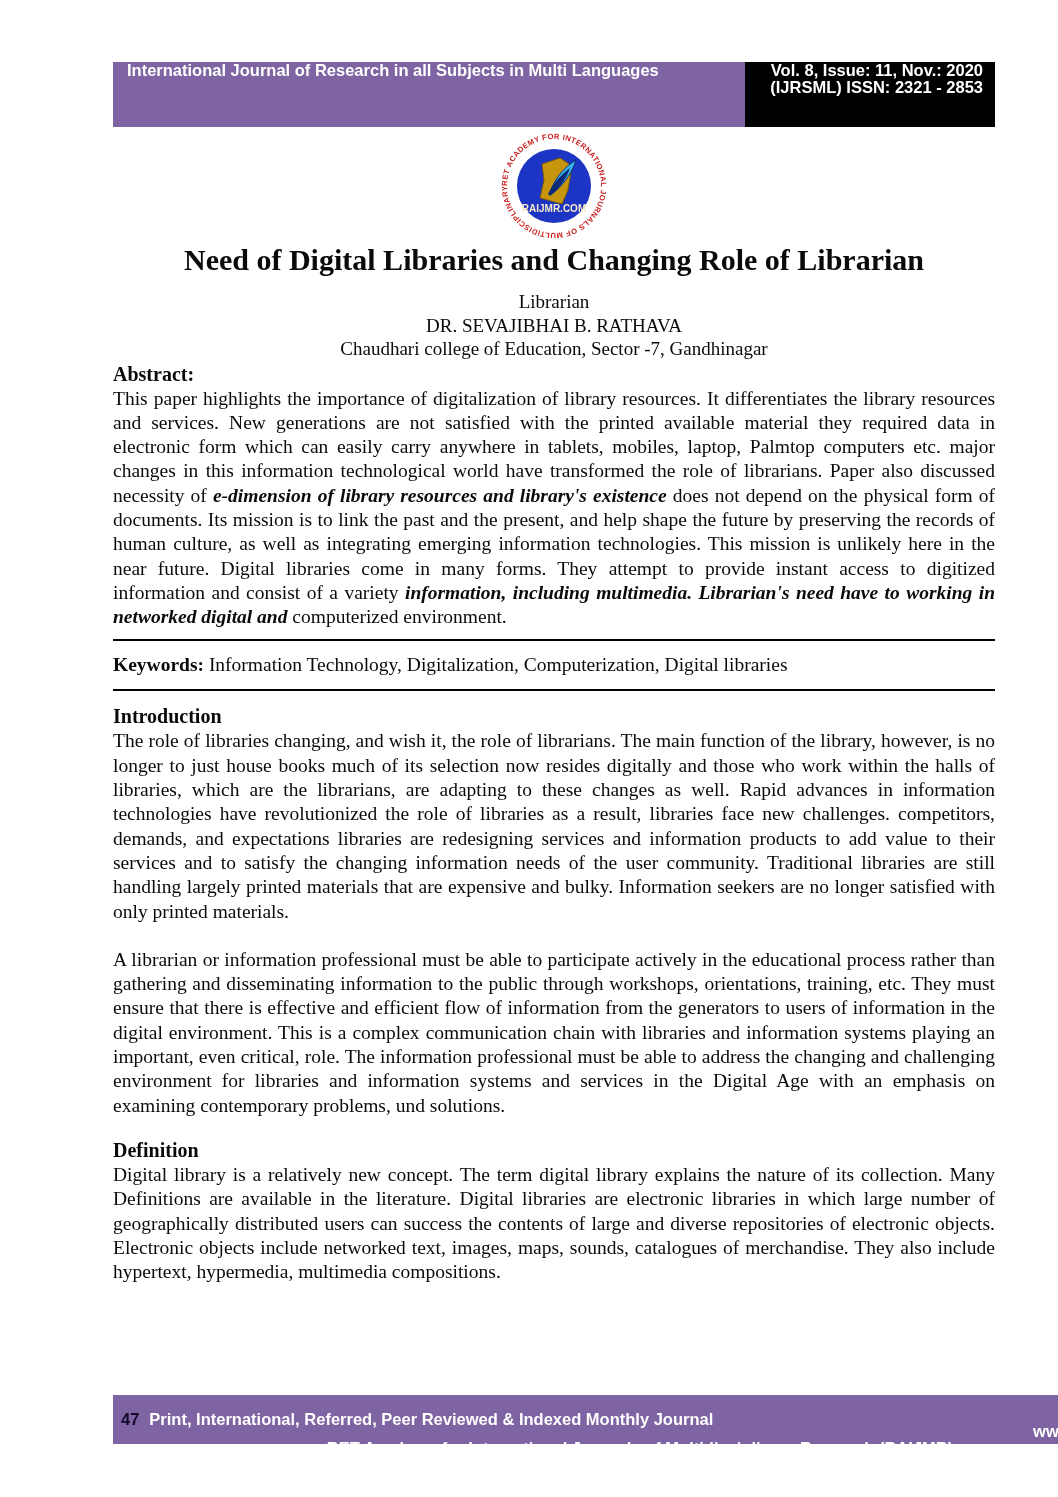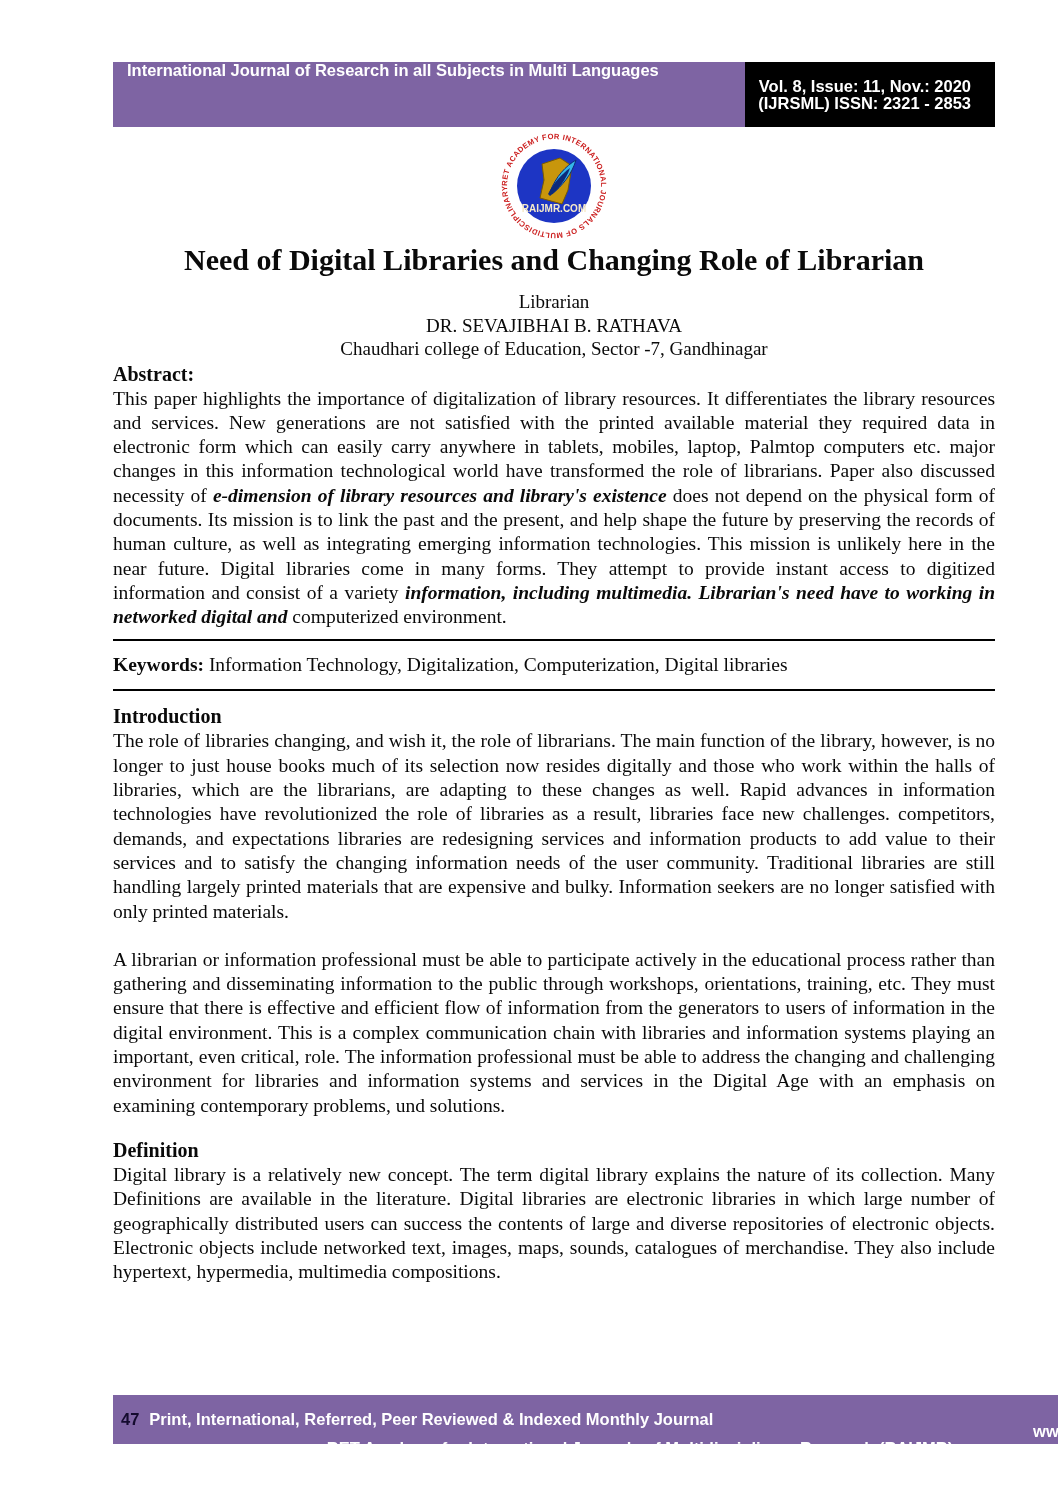--- a/index.html
+++ b/index.html
@@ -36,23 +36,23 @@
     box-sizing: border-box;
     font-size: 16.5px;
     line-height: 1;
   }
   .header-right {
     flex: 1;
     background: #000000;
     color: #ffffff;
     display: flex;
     flex-direction: column;
-    justify-content: center;
+    justify-content: flex-start;
     align-items: flex-end;
-    padding-right: 24px;
+    padding-right: 12px;
     box-sizing: border-box;
     font-size: 16.5px;
     line-height: 1;
   }
   
   .logo-wrap {
     width: 112px;
     height: 108px;
     margin: 5px auto 0 auto;
   }

